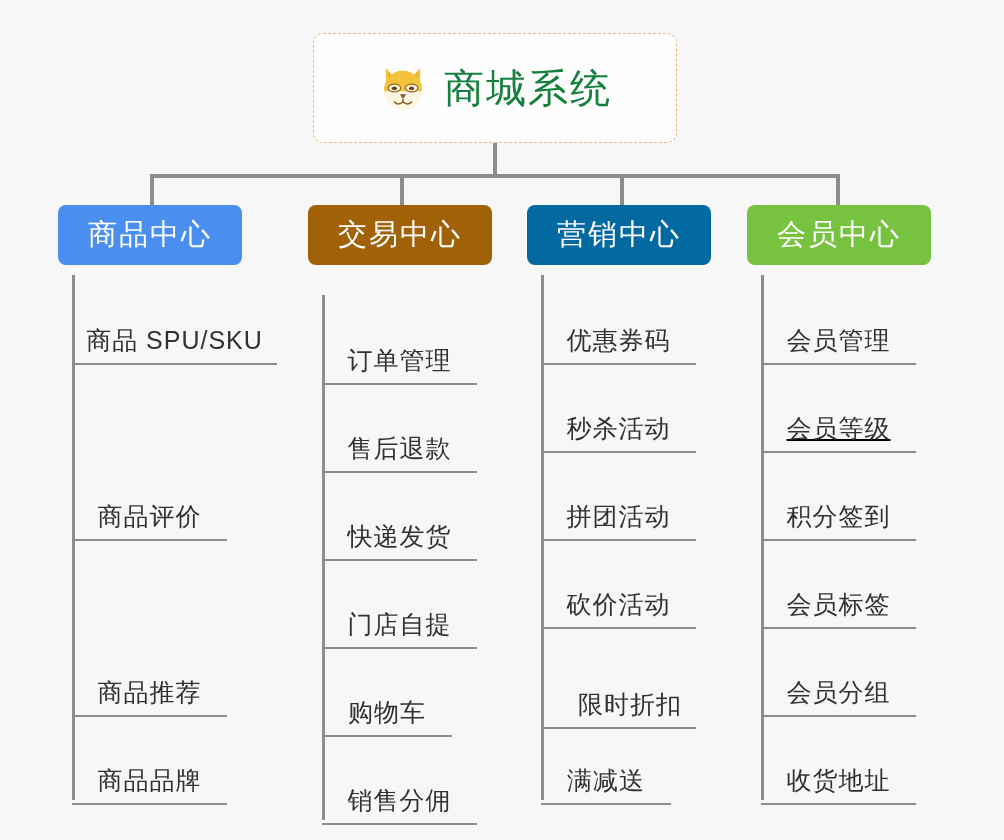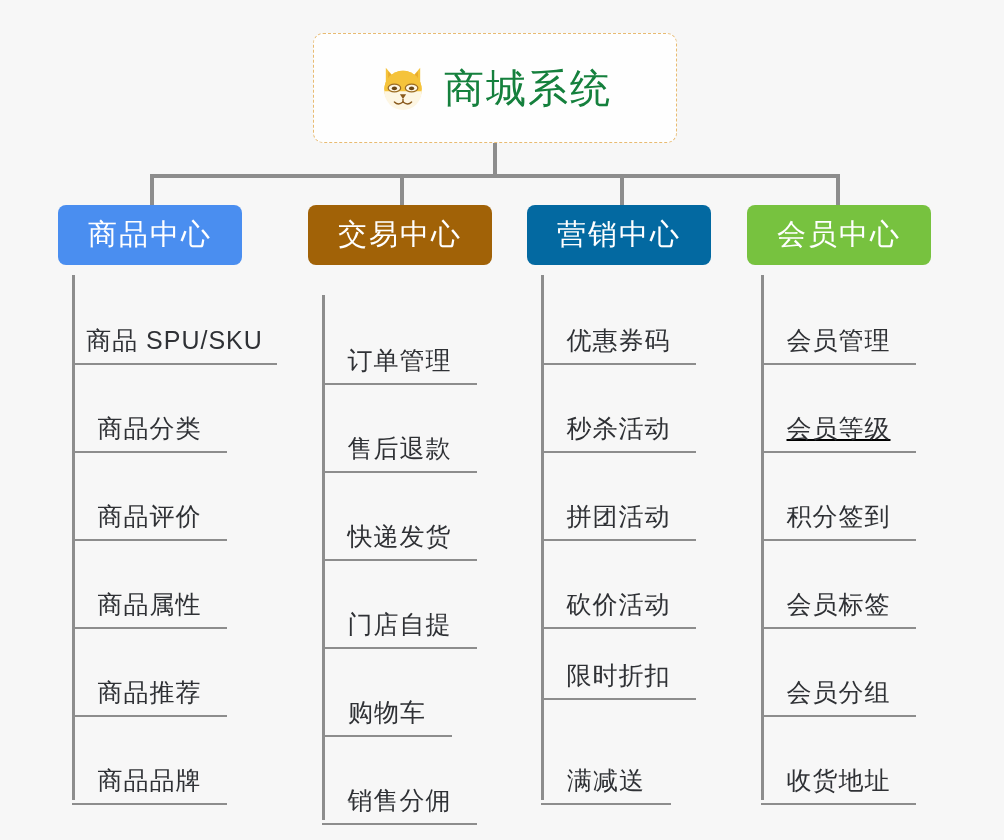--- a/index.html
+++ b/index.html
@@ -137,28 +137,22 @@
   <div class="line v-line" style="left: 836px; top: 174px; height: 32px; background-color: rgb(141, 141, 141);"></div>
 
   <div class="cat-header" style="left: 58px; top: 205px; width: 184px; background-color: rgb(74, 142, 240);">
     <span>商品中心</span>
   </div>
   <div class="column" style="left:72px; top:275px; width:210px; height:525px;">
     <div class="trunk" style="height: 525px; background-color: rgb(141, 141, 141);"></div>
     <div class="leaf" style="top: 0px; width: 205px; border-bottom-color: rgb(141, 141, 141);">
         <span class="leaf-label">商品 SPU/SKU</span>
       </div>
-    <div class="leaf" style="top: 88px; width: 155px; border-bottom-color: rgb(141, 141, 141);">
-        <span class="leaf-label">商品分类</span>
-      </div>
     <div class="leaf" style="top: 176px; width: 155px; border-bottom-color: rgb(141, 141, 141);">
         <span class="leaf-label">商品评价</span>
-      </div>
-    <div class="leaf" style="top: 264px; width: 155px; border-bottom-color: rgb(141, 141, 141);">
-        <span class="leaf-label">商品属性</span>
       </div>
     <div class="leaf" style="top: 352px; width: 155px; border-bottom-color: rgb(141, 141, 141);">
         <span class="leaf-label">商品推荐</span>
       </div>
     <div class="leaf" style="top: 440px; width: 155px; border-bottom-color: rgb(141, 141, 141);">
         <span class="leaf-label">商品品牌</span>
       </div>
   </div>
 
   <div class="cat-header" style="left: 308px; top: 205px; width: 184px; background-color: #a16207;">
@@ -196,21 +190,21 @@
       </div>
     <div class="leaf" style="top: 0px; width: 155px; border-bottom-color: rgb(141, 141, 141);">
         <span class="leaf-label">优惠券码</span>
       </div>
     <div class="leaf" style="top: 176px; width: 155px; border-bottom-color: rgb(141, 141, 141);">
         <span class="leaf-label">拼团活动</span>
       </div>
     <div class="leaf" style="top: 264px; width: 155px; border-bottom-color: rgb(141, 141, 141);">
         <span class="leaf-label">砍价活动</span>
       </div>
-    <div class="leaf" style="top: 335px; width: 155px; border-bottom-color: rgb(141, 141, 141);">
+    <div class="leaf" style="top: 364px; width: 155px; border-bottom-color: rgb(141, 141, 141); justify-content: flex-end;">
         <span class="leaf-label">限时折扣</span>
       </div>
     <div class="leaf" style="top: 440px; width: 130px; border-bottom-color: rgb(141, 141, 141);">
         <span class="leaf-label">满减送</span>
       </div>
   </div>
 
   <div class="cat-header" style="left: 747px; top: 205px; width: 184px; background-color: rgb(119, 194, 63);">
     <span>会员中心</span>
   </div>

